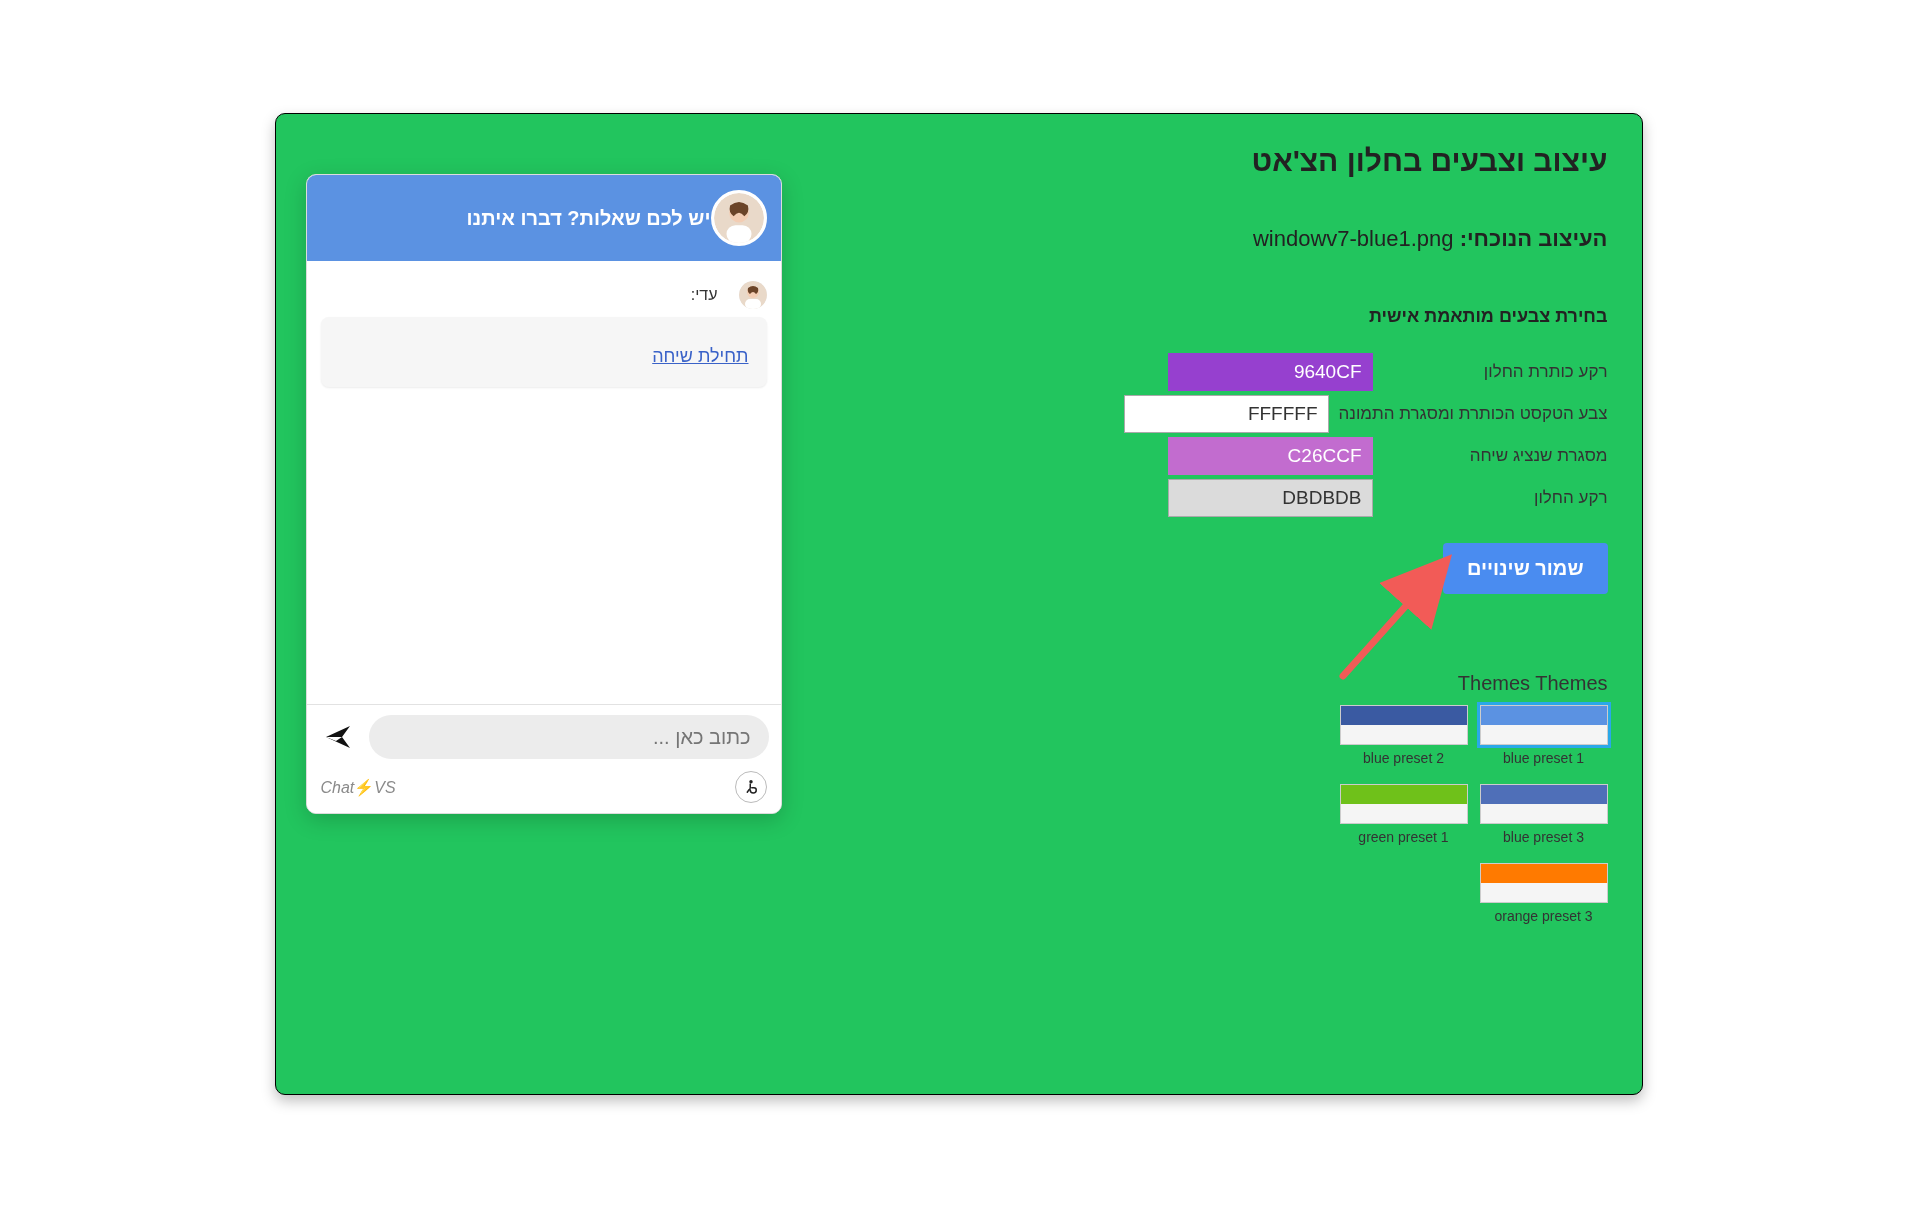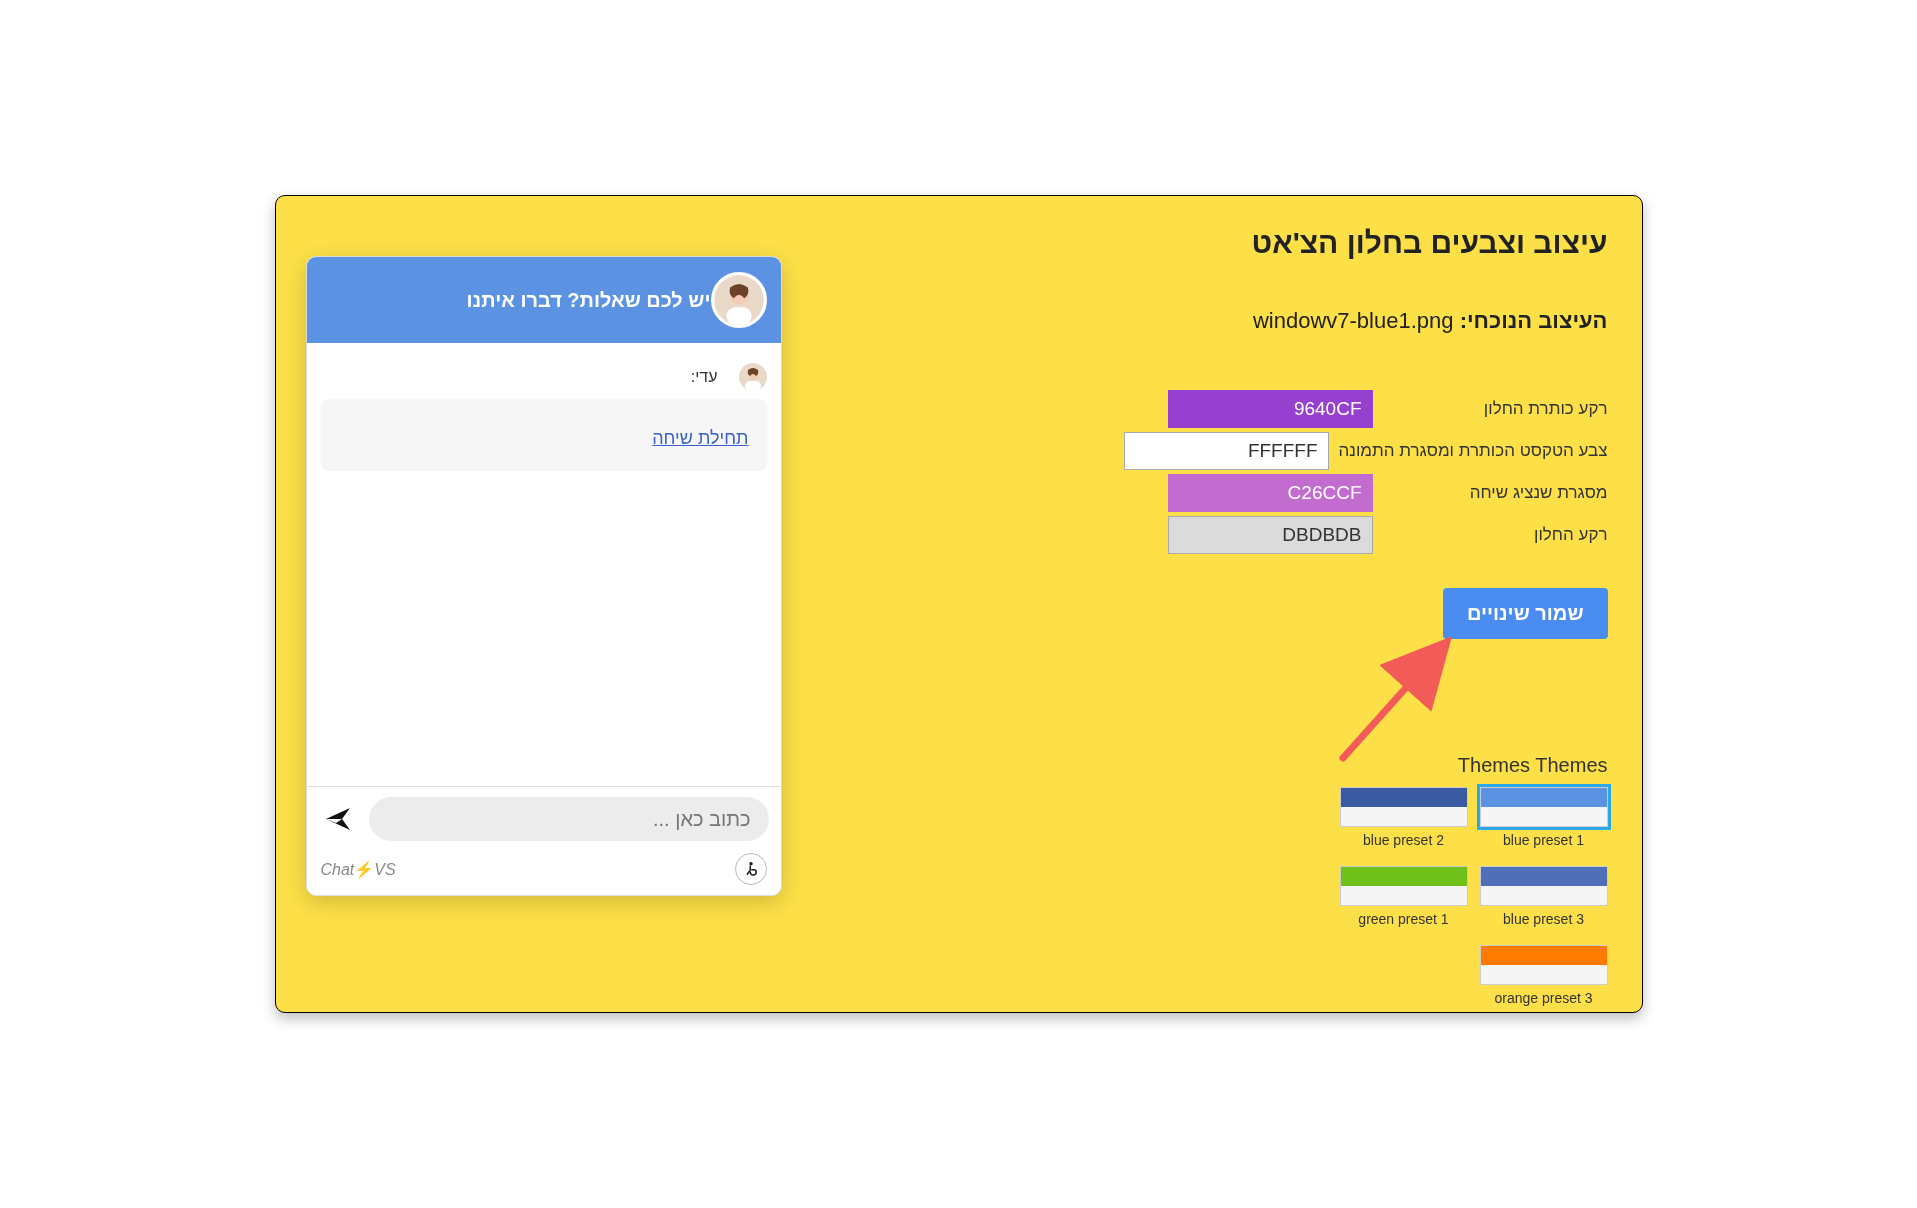--- a/index.html
+++ b/index.html
@@ -7,26 +7,26 @@
   font-family: Arial, Helvetica, sans-serif;
   background: #ffffff;
   width: 1917px;
   height: 1208px;
   display: flex;
   align-items: center;
   justify-content: center;
 }
 .card {
   width: 1368px;
-  height: 818px;
+  height: 982px;
   border: 1px solid #000;
   border-radius: 10px;
   box-shadow: 0 6px 14px rgba(0,0,0,0.25);
   position: relative;
-  background: #fde047;
+  background: #22c55e;
   padding: 28px 34px;
 }
 
 
 .settings {
   position: absolute;
   top: 30px;
   right: 34px;
   direction: rtl;
   text-align: right;
@@ -78,21 +78,21 @@
   height: 38px;
   border: 1px solid #aaa;
   font-size: 19px;
   color: #222;
   padding: 8px 10px;
   text-align: right;
   direction: ltr;
   font-family: Arial, sans-serif;
 }
 .save-btn {
-  margin-top: 32px;
+  margin-top: 24px;
   background: #4a8cf0;
   color: #fff;
   border: none;
   font-size: 20px;
   font-weight: 700;
   padding: 14px 24px;
   border-radius: 4px;
   cursor: pointer;
   direction: rtl;
 }
@@ -295,20 +295,21 @@
 <body>
 
 <div class="card">
 
   <div class="settings">
     <h1>עיצוב וצבעים בחלון הצ'אט</h1>
     <div class="current-design">
       <span>העיצוב הנוכחי:</span>
       <span class="file">windowv7-blue1.png</span>
     </div>
+    <div class="personal-colors">בחירת צבעים מותאמת אישית</div>
 
     <div class="color-table">
       <div class="color-row">
         <span class="color-label">רקע כותרת החלון</span>
         <input class="color-input" style="background: rgb(150, 64, 207); color: rgb(255, 255, 255); border-color: rgb(150, 64, 207);" value="9640CF">
       </div>
       <div class="color-row">
         <span class="color-label">צבע הטקסט הכותרת ומסגרת התמונה</span>
         <input class="color-input" style="background: rgb(255, 255, 255); color: rgb(51, 51, 51);" value="FFFFFF">
       </div>

